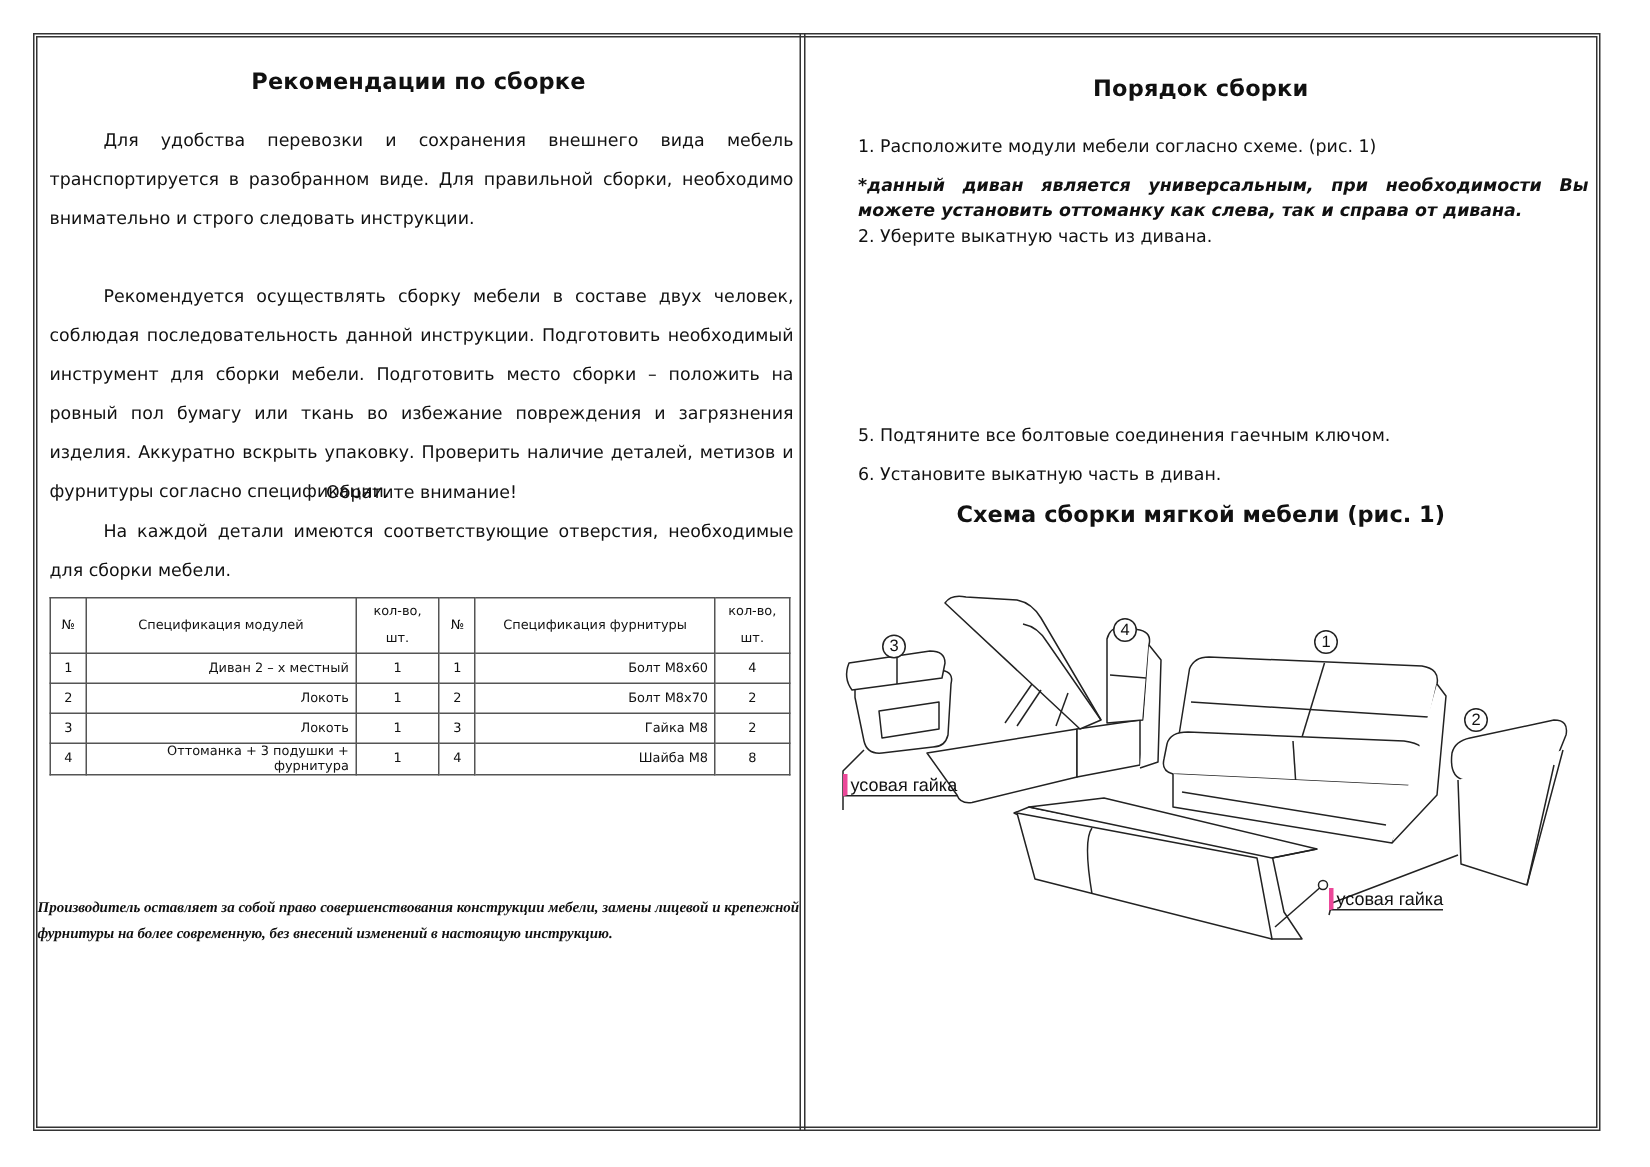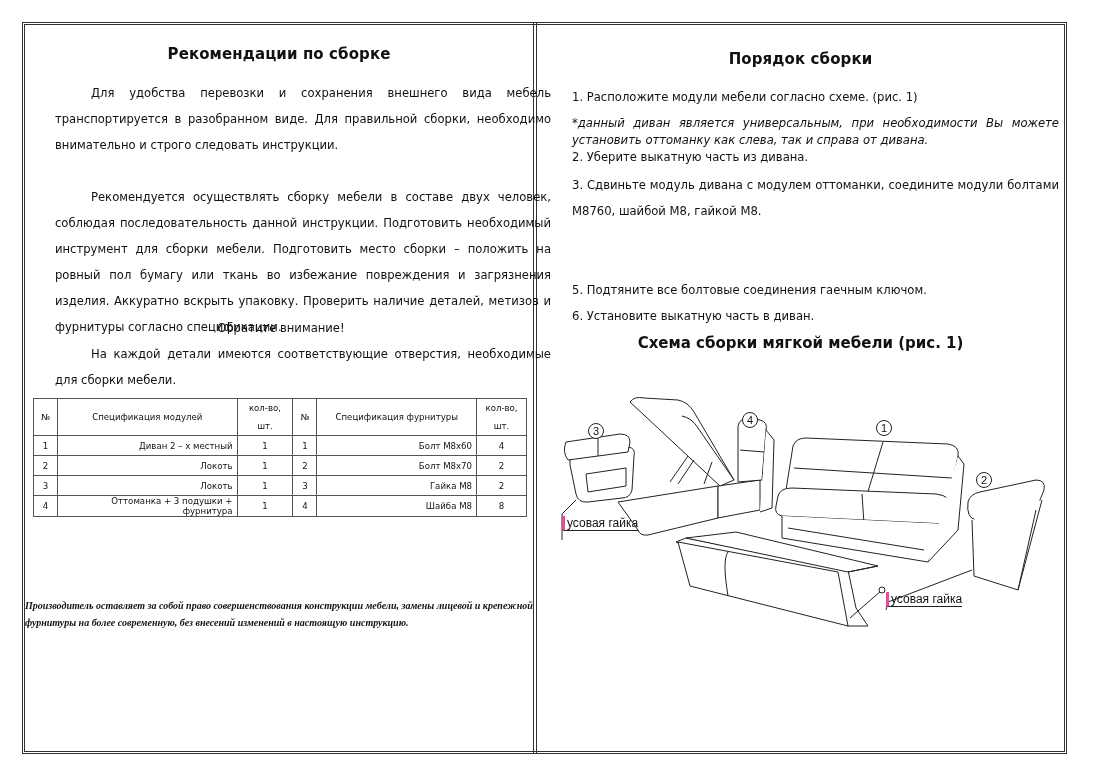--- a/index.html
+++ b/index.html
@@ -20,21 +20,21 @@
     .page-right { left: 537px; width: 527px; }
 
     h1.sec-title {
       font-family: "DejaVu Sans", sans-serif; font-weight: bold; font-size: 15px;
       text-align: center; letter-spacing: 0.1px;
     }
     .para {
       font-family: "DejaVu Sans", sans-serif; font-size: 11.6px; line-height: 26px;
       text-align: justify; text-align-last: left;
     }
-    .indent { text-indent: 36px; margin-left: 22px; }
+    .indent { text-indent: 36px; }
     .center { text-align: left; text-align-last: center; }
 
     
     .page-left .sec-title { position: absolute; left: 0; top: 20px; width: 508px; }
     .lp1 { position: absolute; left: 8px; top: 55px; width: 496px; }
     .lp2 { position: absolute; left: 8px; top: 159px; width: 496px; }
     .lp3 { position: absolute; left: 8px; top: 290px; width: 496px; }
     .lp4 { position: absolute; left: 8px; top: 316px; width: 496px; }
 
     table.spec {
@@ -51,21 +51,21 @@
     .disclaimer {
       position: absolute; left: 0; top: 572px; width: 508px;
       font-family: Liberation Serif, serif; font-weight: bold; font-style: italic;
       font-size: 10px; line-height: 17px; text-align: left;
     }
 
     
     .page-right .sec-title { position: absolute; left: 0; top: 25px; width: 527px; }
     .rp { position: absolute; left: 35px; width: 487px; font-family: "DejaVu Sans", sans-serif; font-size: 11.6px; }
     .step { line-height: 26px; }
-    .note { font-style: italic; line-height: 17px; text-align: justify; text-align-last: left; }
+    .note { font-style: italic; line-height: 17px; text-align: justify; text-align-last: left; font-weight: bold; }
     .sub-title {
       position: absolute; left: 0; top: 309px; width: 527px;
       font-family: "DejaVu Sans", sans-serif; font-weight: bold; font-size: 15px; text-align: center;
     }
 
     .diagram { position: absolute; left: 548px; top: 390px; width: 510px; height: 250px; }
     .diagram svg { width: 100%; height: 100%; }
     .callout {
       position: absolute; width: 16px; height: 16px; border: 1px solid #222; border-radius: 50%;
       font-family: "Liberation Sans", sans-serif; font-size: 11px; line-height: 14px; text-align: center; background: #fff;
@@ -145,21 +145,20 @@
 
   <p class="disclaimer">Производитель оставляет за собой право совершенствования конструкции мебели, замены лицевой и крепежной фурнитуры на более современную, без внесений изменений в настоящую инструкцию.</p>
 </section>
 
 <section class="page page-right" style="height:730px;">
   <h1 class="sec-title">Порядок сборки</h1>
 
   <p class="rp step" style="top:59px;">1.  Расположите модули мебели согласно схеме. (рис. 1)</p>
   <p class="rp note" style="top:90px;">*данный диван является универсальным, при необходимости Вы можете установить оттоманку как слева, так и справа от дивана.</p>
   <p class="rp step" style="top:119px;">2.  Уберите выкатную часть из дивана.</p>
-  <p class="rp step" style="top:147px; text-align: justify; text-align-last:left;">3.  Сдвиньте модуль дивана с модулем оттоманки, соедините модули болтами М8760, шайбой М8, гайкой М8.</p>
   <p class="rp step" style="top:252px;">5.  Подтяните все болтовые соединения гаечным ключом.</p>
   <p class="rp step" style="top:278px;">6.  Установите выкатную часть в диван.</p>
 
   <h2 class="sub-title">Схема сборки мягкой мебели (рис. 1)</h2>
 </section>
 
 <div class="diagram">
   <svg viewBox="0 0 510 250" fill="#fff" stroke="#222" stroke-width="1" stroke-linejoin="round">
 
     <g>

